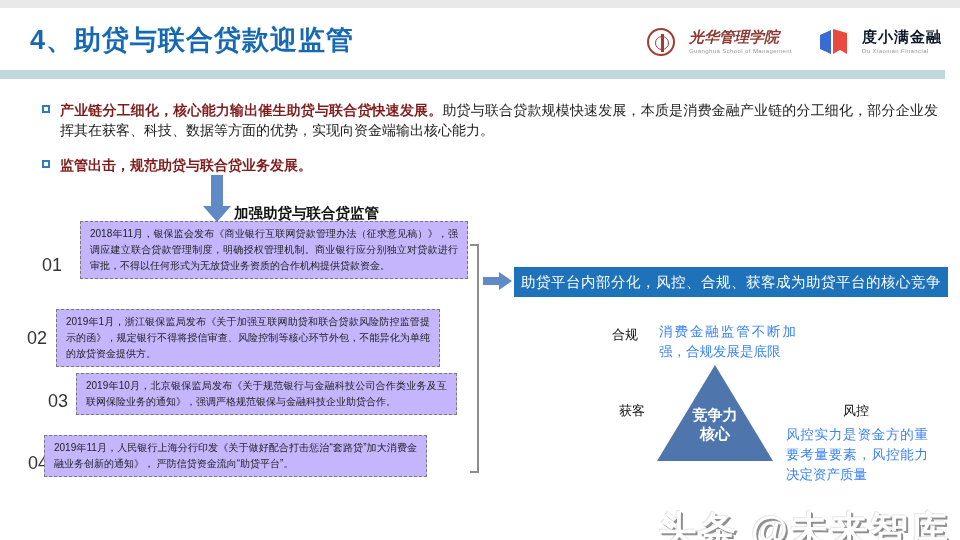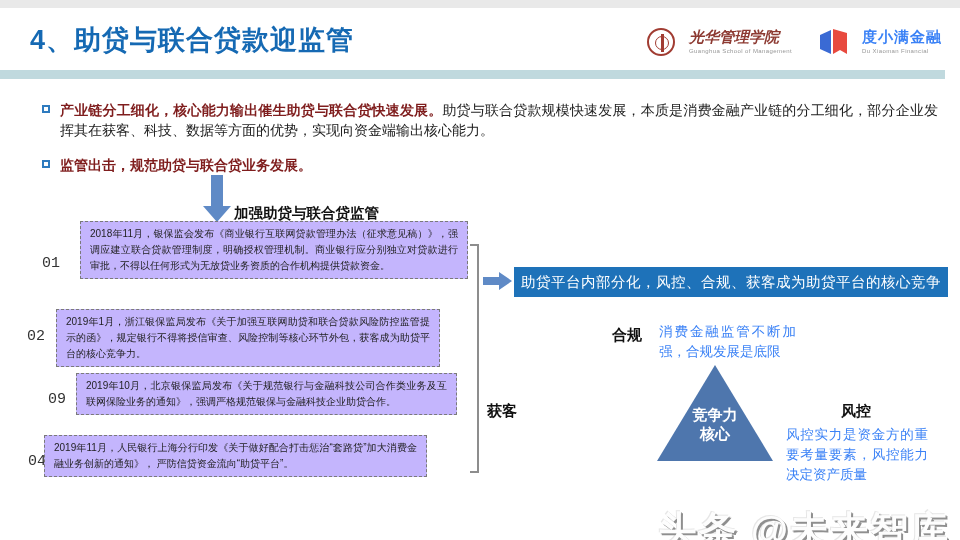--- a/index.html
+++ b/index.html
@@ -27,35 +27,35 @@
     content:""; position:absolute; left:6px; top:6px; width:12px; height:12px;
     border-radius:50%; border:1.5px solid #a13c32;
   }
   .seal::after {
     content:""; position:absolute; left:11.5px; top:4px; width:3px; height:18px;
     background:#a13c32;
   }
   .logo-text { display:flex; flex-direction:column; line-height:1.1; }
   .gh-name { font-family:"Liberation Serif", serif; font-style:italic; font-weight:bold;
              font-size:15px; color:#8d3a32; }
-  .dx-name { font-weight:bold; font-size:15px; color:#3b82f6; letter-spacing:1px; }
+  .dx-name { font-weight:bold; font-size:15px; color:#0f172a; letter-spacing:1px; }
   .logo-cap { font-size:6px; color:#979797; letter-spacing:0.4px; margin-top:2px; }
   
   .bullet { position:absolute; left:42px; display:flex; gap:10px; }
   .b1 { top:92px; } .b2 { top:147px; }
   .sq { flex:0 0 auto; width:8px; height:8px; border:2px solid #2e7bbf; margin-top:5px; }
   .bullet-text { width:878px; font-size:14px; line-height:20px; color:#1c1c1c; text-align:justify; }
   .hl { color:#7f1d1d; font-weight:bold; }
   
   .down-arrow { position:absolute; left:202px; top:167px; }
   .flow-heading { position:absolute; left:234px; top:196px; font-size:14.5px; font-weight:bold; color:#111; }
   
   .tl-num {
-    position:absolute; font-family:Liberation Mono, monospace;
-    font-size:15px; color:#333;
+    position:absolute; font-family:Liberation Sans, sans-serif;
+    font-size:18px; color:#333;
   }
   .tl-box {
     position:absolute; border:1.6px dashed #7a7a7a; padding:4px 9px;
     font-family:Liberation Sans, sans-serif; font-size:10px; line-height:16px;
     color:#1e1e1e; text-align:justify; background:#c4b5fd;
   }
   .n1 { left:42px; top:247px; } .box1 { left:80px;  top:213px; width:388px; }
   .n2 { left:27px; top:320px; } .box2 { left:56px;  top:301px; width:384px; }
   .n3 { left:48px; top:383px; } .box3 { left:76px;  top:365px; width:381px; }
   .n4 { left:28px; top:445px; } .box4 { left:44px;  top:427px; width:383px; }
@@ -64,24 +64,24 @@
     position:absolute; left:470px; top:236px; width:9px; height:229px;
     border:2px solid #8d8d8d; border-left:none;
   }
   .right-arrow { position:absolute; left:483px; top:264px; }
   .banner {
     position:absolute; left:514px; top:259px; width:434px; height:30px;
     background:#1e72b9; color:#ffffff; font-size:14.5px;
     text-align:center; line-height:30px; letter-spacing:0.5px;
   }
   
-  .comp-label { position:absolute; font-size:15px; font-weight:bold; color:#111; }
+  .comp-label { position:absolute; font-size:13px; font-weight:normal; color:#111; }
   .lbl-compliance { left:612px; top:318px; }
   .txt-compliance { position:absolute; left:659px; top:314px; width:137px; }
-  .lbl-acq { left:487px; top:394px; width:158px; text-align:left; }
+  .lbl-acq { left:487px; top:394px; width:158px; text-align:right; }
   .txt-acq { position:absolute; left:486px; top:417px; width:160px; }
   .lbl-risk { left:786px; top:394px; width:140px; text-align:center; }
   .txt-risk { position:absolute; left:786px; top:417px; width:142px; }
   .comp-text { font-size:13.5px; line-height:20px; color:#3b82f6; text-align:justify; }
   .triangle {
     position:absolute; left:657px; top:357px; width:0; height:0;
     border-left:58px solid transparent; border-right:58px solid transparent;
     border-bottom:96px solid #4e76ad;
   }
   .tri-label {
@@ -140,23 +140,23 @@
 
   <svg class="down-arrow" width="30" height="48" viewBox="0 0 30 48">
     <polygon points="9,0 21,0 21,31 29,31 15,47 1,31 9,31" fill="#5f8ac6"></polygon>
   </svg>
   <div class="flow-heading">加强助贷与联合贷监管</div>
 
   <div class="tl-num n1">01</div>
   <div class="tl-box box1">2018年11月，银保监会发布《商业银行互联网贷款管理办法（征求意见稿）》，强调应建立联合贷款管理制度，明确授权管理机制。商业银行应分别独立对贷款进行审批，不得以任何形式为无放贷业务资质的合作机构提供贷款资金。</div>
 
   <div class="tl-num n2">02</div>
-  <div class="tl-box box2">2019年1月，浙江银保监局发布《关于加强互联网助贷和联合贷款风险防控监管提示的函》，规定银行不得将授信审查、风险控制等核心环节外包，获客成为助贷平台的核心竞争力。</div>
+  <div class="tl-box box2">2019年1月，浙江银保监局发布《关于加强互联网助贷和联合贷款风险防控监管提示的函》，规定银行不得将授信审查、风险控制等核心环节外包，不能异化为单纯的放贷资金提供方。</div>
 
-  <div class="tl-num n3">09</div>
+  <div class="tl-num n3">03</div>
   <div class="tl-box box3">2019年10月，北京银保监局发布《关于规范银行与金融科技公司合作类业务及互联网保险业务的通知》，强调严格规范银保与金融科技企业助贷合作。</div>
 
   <div class="tl-num n4">04</div>
   <div class="tl-box box4">2019年11月，人民银行上海分行印发《关于做好配合打击惩治“套路贷”加大消费金融业务创新的通知》， 严防信贷资金流向“助贷平台”。</div>
 
   <div class="bracket"></div>
   <svg class="right-arrow" width="30" height="18" viewBox="0 0 30 18">
     <polygon points="0,5 16,5 16,0 29,9 16,18 16,13 0,13" fill="#5f8ac6"></polygon>
   </svg>
   <div class="banner">助贷平台内部分化，风控、合规、获客成为助贷平台的核心竞争力</div>

